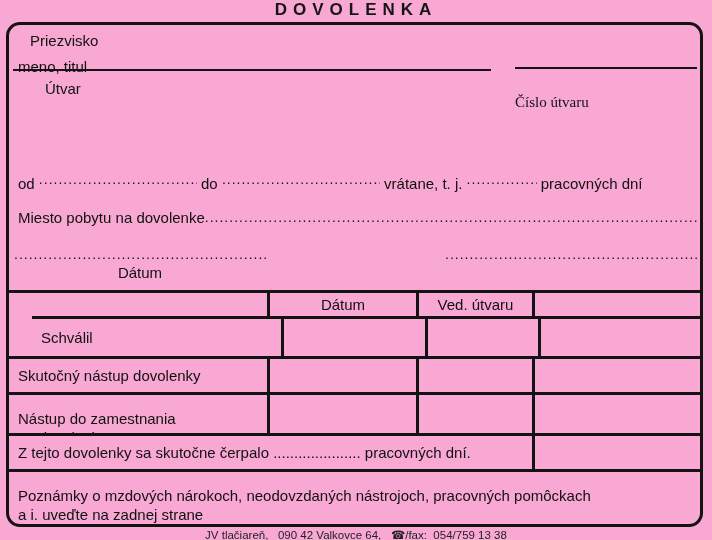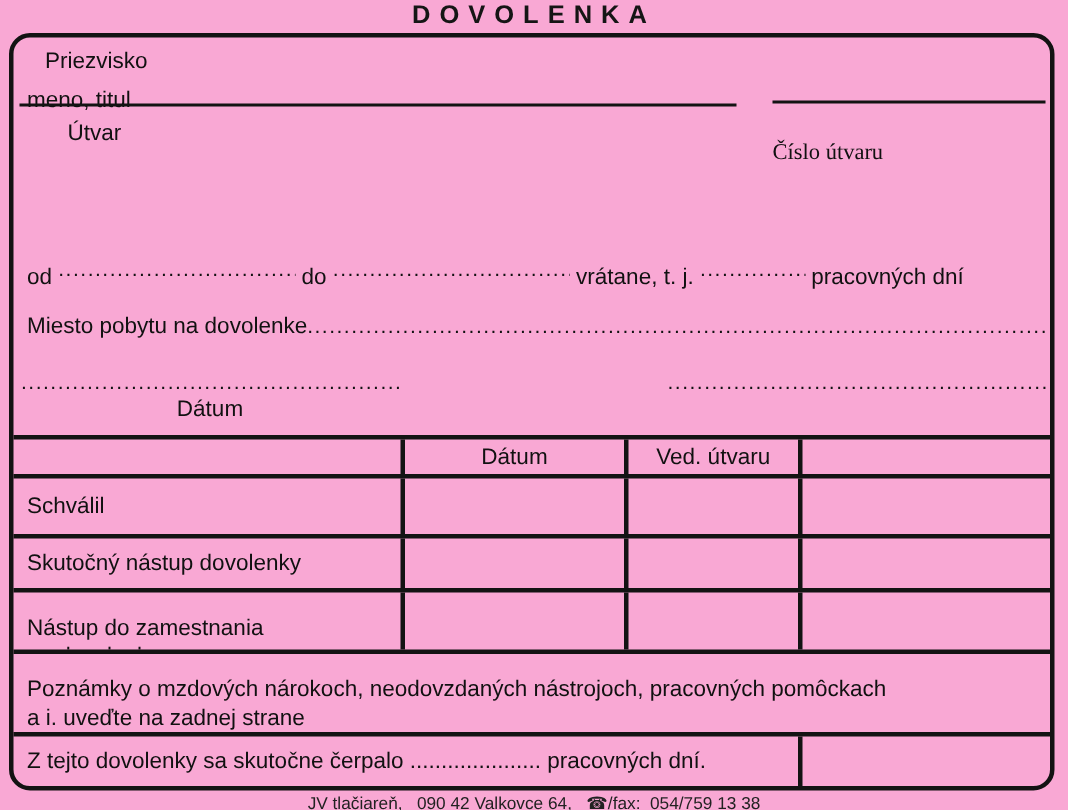--- a/index.html
+++ b/index.html
@@ -117,21 +117,21 @@
 
     <div class="approval-table">
 
       <div class="trow" style="height:28px;">
         <div class="tcell c1"></div>
         <div class="tcell c2 bl center">Dátum</div>
         <div class="tcell c3 bl center">Ved. útvaru</div>
         <div class="tcell c4 bl"></div>
       </div>
 
-      <div class="trow" style="height:44px;">
+      <div class="trow" style="height:44px;margin-left:23px;">
         <div class="tcell c1">Schválil</div>
         <div class="tcell c2 bl"></div>
         <div class="tcell c3 bl"></div>
         <div class="tcell c4 bl"></div>
       </div>
 
       <div class="trow" style="height:40px;justify-content:center;">
         <div class="tcell c1">Skutočný nástup dovolenky</div>
         <div class="tcell c2 bl"></div>
         <div class="tcell c3 bl"></div>
@@ -139,28 +139,28 @@
       </div>
 
       <div class="trow" style="height:41px;">
         <div class="tcell c1 top twolines">Nástup do zamestnania
 po dovolenke</div>
         <div class="tcell c2 bl"></div>
         <div class="tcell c3 bl"></div>
         <div class="tcell c4 bl"></div>
       </div>
 
+      <div class="trow" style="height:39px;">
+        <div class="tcell cmerged">Z tejto dovolenky sa skutočne čerpalo ..................... pracovných dní.</div>
+        <div class="tcell c4 bl"></div>
+      </div>
+
       <div class="trow" style="flex:1;">
         <div class="tcell cfull top twolines">Poznámky o mzdových nárokoch, neodovzdaných nástrojoch, pracovných pomôckach
 a i. uveďte na zadnej strane</div>
-      </div>
-
-      <div class="trow" style="height:39px;">
-        <div class="tcell cmerged">Z tejto dovolenky sa skutočne čerpalo ..................... pracovných dní.</div>
-        <div class="tcell c4 bl"></div>
       </div>
 
     </div>
   </div>
 
   <div class="footer-imprint">JV tlačiareň,   090 42 Valkovce 64,   ☎/fax:  054/759 13 38</div>
 
 </div>
 
 </body></html>

